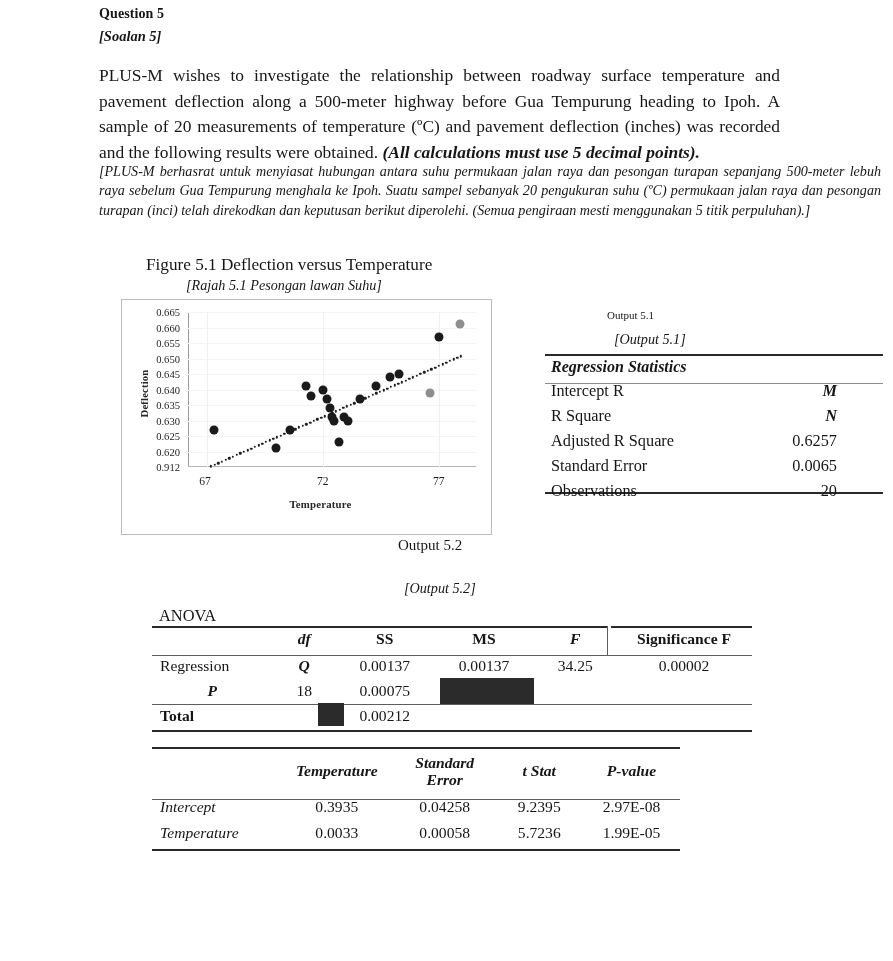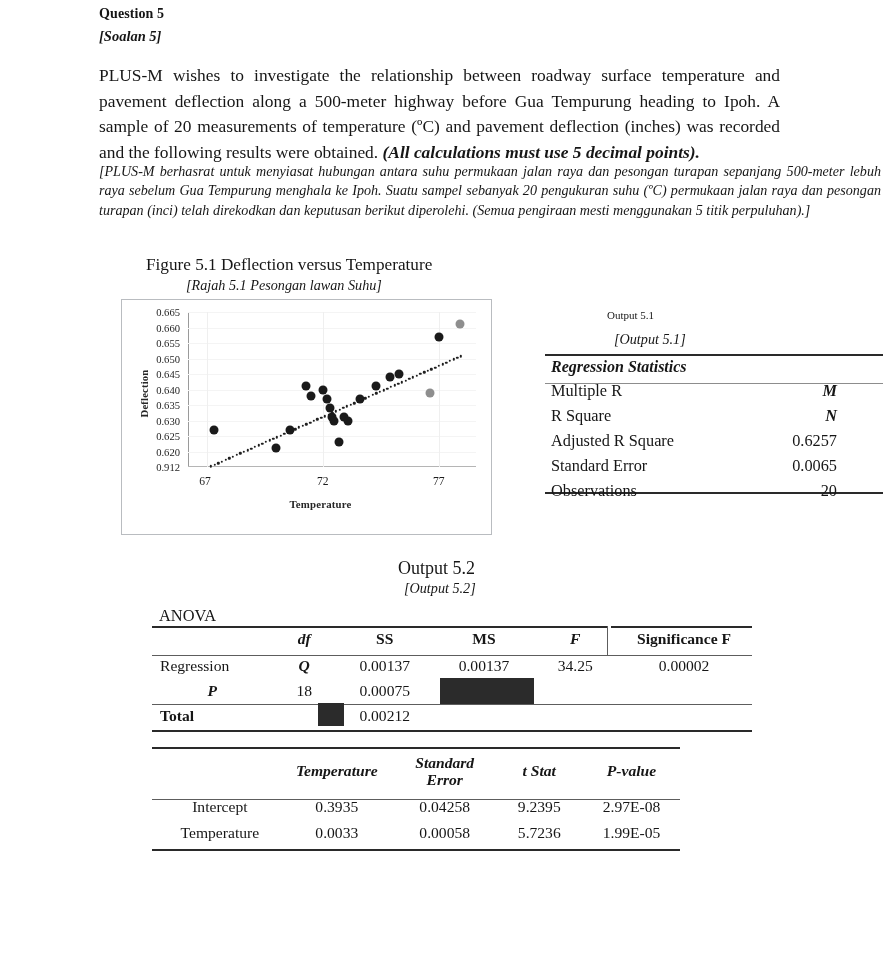--- a/index.html
+++ b/index.html
@@ -116,22 +116,22 @@
     font-style: italic; font-weight: bold; font-size: 16px;
     padding-left: 6px; padding-top: 3px; padding-bottom: 2px;
   }
   .rule-top51 { position: absolute; left: 545px; top: 354px; width: 338px; height: 2px; background: #2a2a2a; }
   .rule-mid51 { position: absolute; left: 545px; top: 383px; width: 338px; height: 1px; background: #8d8d8d; }
   .rule-bot51 { position: absolute; left: 545px; top: 492px; width: 338px; height: 2px; background: #2a2a2a; }
   .ital-bold { font-style: italic; font-weight: bold; }
 
   
   .o52-title {
-    position: absolute; left: 398px; top: 558px;
-    font-size: 18px; white-space: nowrap;
+    position: absolute; left: 398px; top: 537px;
+    font-size: 15px; white-space: nowrap;
   }
   .o52-title-my {
     position: absolute; left: 404px; top: 580px;
     font-size: 14.2px; font-style: italic; white-space: nowrap;
   }
   .anova-label {
     position: absolute; left: 159px; top: 606px;
     font-size: 16.4px;
   }
 
@@ -158,21 +158,21 @@
 
   .redact { display: inline-block; background: #2b2b2b; }
 
   
   .tbl-coef {
     position: absolute; left: 152px; top: 748px; width: 528px;
     border-collapse: collapse; font-size: 15.6px;
   }
   .tbl-coef th { font-weight: bold; font-style: italic; text-align: center; padding: 6px 0; }
   .tbl-coef td { text-align: center; padding: 4px 0; }
-  .tbl-coef .rowlab { text-align: center; padding-left: 8px; }
+  .tbl-coef .rowlab { text-align: left; padding-left: 8px; font-style: italic; }
   .cc-lab { width: 130px; }
   .cc-co { width: 116px; }
   .cc-se { width: 104px; }
   .cc-t  { width: 90px; }
   .cc-p  { width: 100px; }
   .two-line { line-height: 17px; }
 </style>
 </head>
 <body>
 
@@ -323,21 +323,21 @@
   <div class="o51-title-my">[Output 5.1]</div>
   <div class="rule-top51"></div>
   <div class="rule-mid51"></div>
   <div class="rule-bot51"></div>
   <table class="tbl51">
     <tbody id="tbl51-body">
         <tr>
           <td class="rs-head" colspan="2">Regression Statistics</td>
         </tr>
         <tr>
-          <td class="lbl">Multiple R</td>
+          <td class="lbl">Intercept R</td>
           <td class="val ital-bold">M</td>
         </tr>
         <tr>
           <td class="lbl">R Square</td>
           <td class="val ital-bold">N</td>
         </tr>
         <tr>
           <td class="lbl">Adjusted R Square</td>
           <td class="val">0.6257</td>
         </tr>

